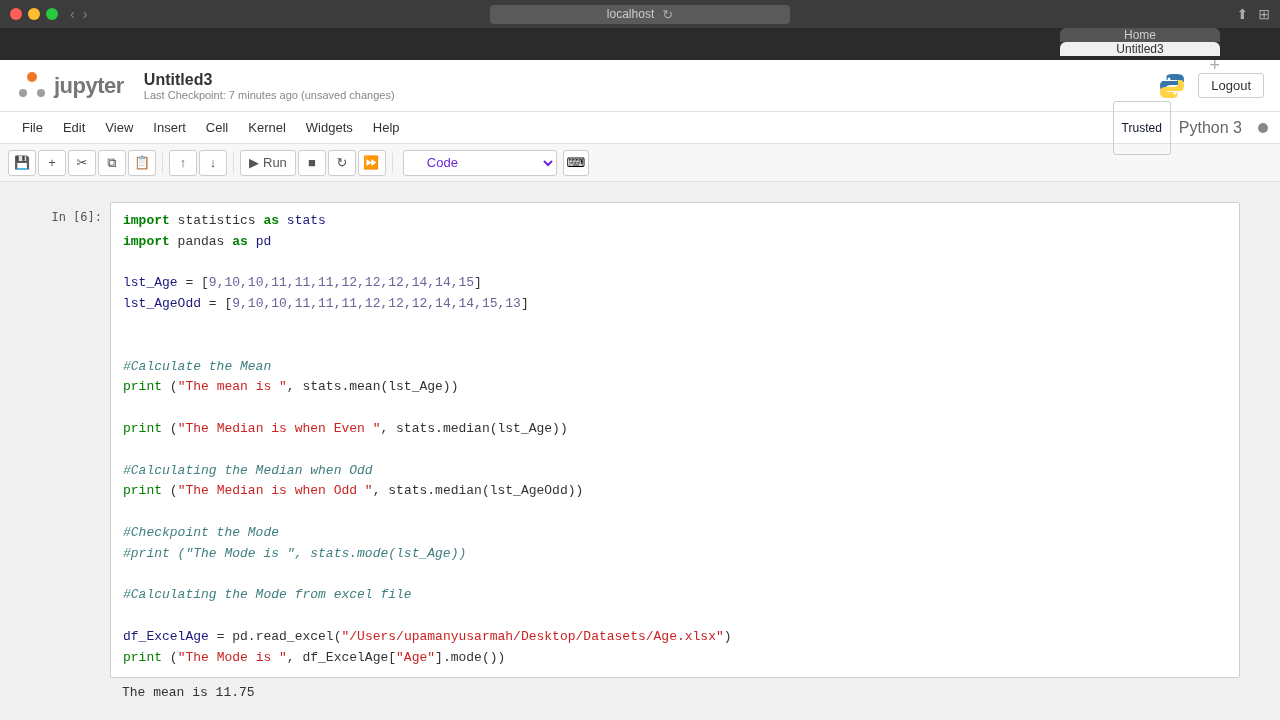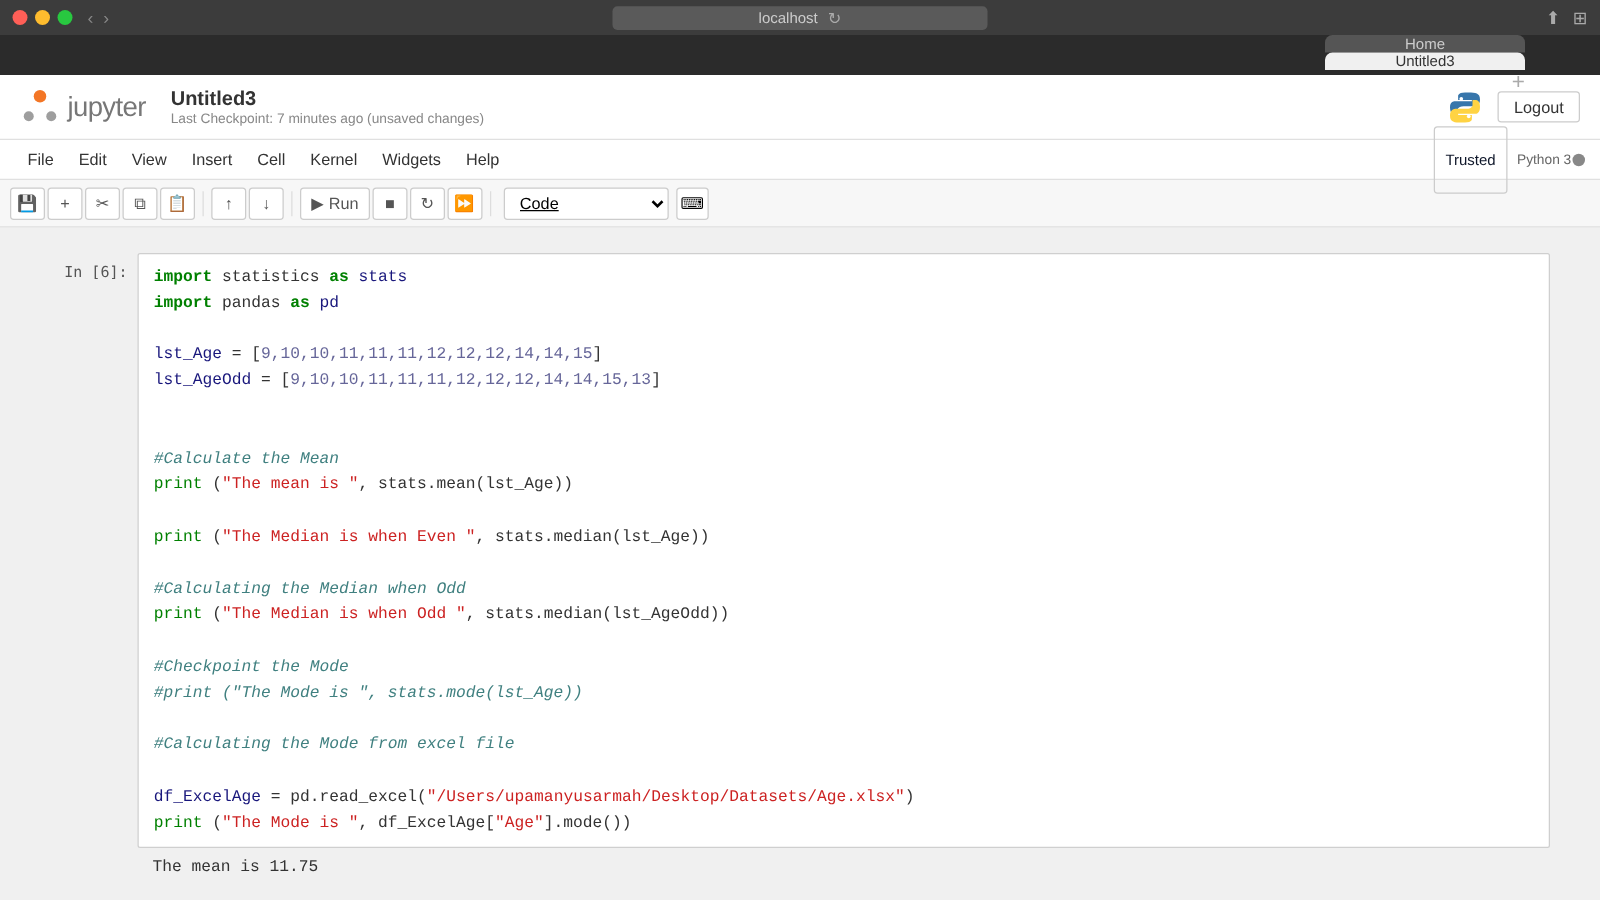--- a/index.html
+++ b/index.html
@@ -125,21 +125,21 @@
       align-items: center;
       gap: 6px;
       margin-right: 20px;
     }
     .jupyter-logo-icon {
       width: 32px;
       height: 32px;
     }
     .jupyter-logo-text {
       font-size: 22px;
-      font-weight: 400;
+      font-weight: 700;
       color: #777;
       letter-spacing: -0.5px;
     }
     .notebook-title-area {
       display: flex;
       flex-direction: column;
     }
     .notebook-name {
       font-size: 16px;
       font-weight: bold;
@@ -188,25 +188,25 @@
     .menu-separator { flex: 1; }
     .trusted-badge {
       font-size: 12px;
       color: #0f172a;
       padding: 19px 8px;
       border: 1px solid #ccc;
       border-radius: 3px;
       margin-right: 8px;
     }
     .kernel-info {
-      font-size: 11px;
+      font-size: 16px;
       color: #666;
       display: flex;
       align-items: center;
-      gap: 1px;
+      gap: 16px;
     }
     .kernel-circle {
       width: 10px;
       height: 10px;
       border-radius: 50%;
       background: #888;
     }
 
     
     .toolbar {
@@ -247,26 +247,25 @@
       border: 1px solid #ccc;
       border-radius: 3px;
       cursor: pointer;
       font-size: 13px;
       color: #555;
     }
     .cell-type-select {
       height: 26px;
       border: 1px solid #ccc;
       border-radius: 3px;
-      padding: 0 8px;
-      font-size: 13px;
-      background: white;
-      color: #000000;
+      padding: 0 19px;
+      font-size: 13px;
+      background: white;
+      color: #6d28d9;
       margin-left: 4px;
-      text-decoration: underline;
     }
     .keyboard-btn {
       width: 26px;
       height: 26px;
       background: white;
       border: 1px solid #ccc;
       border-radius: 3px;
       cursor: pointer;
       display: flex;
       align-items: center;

